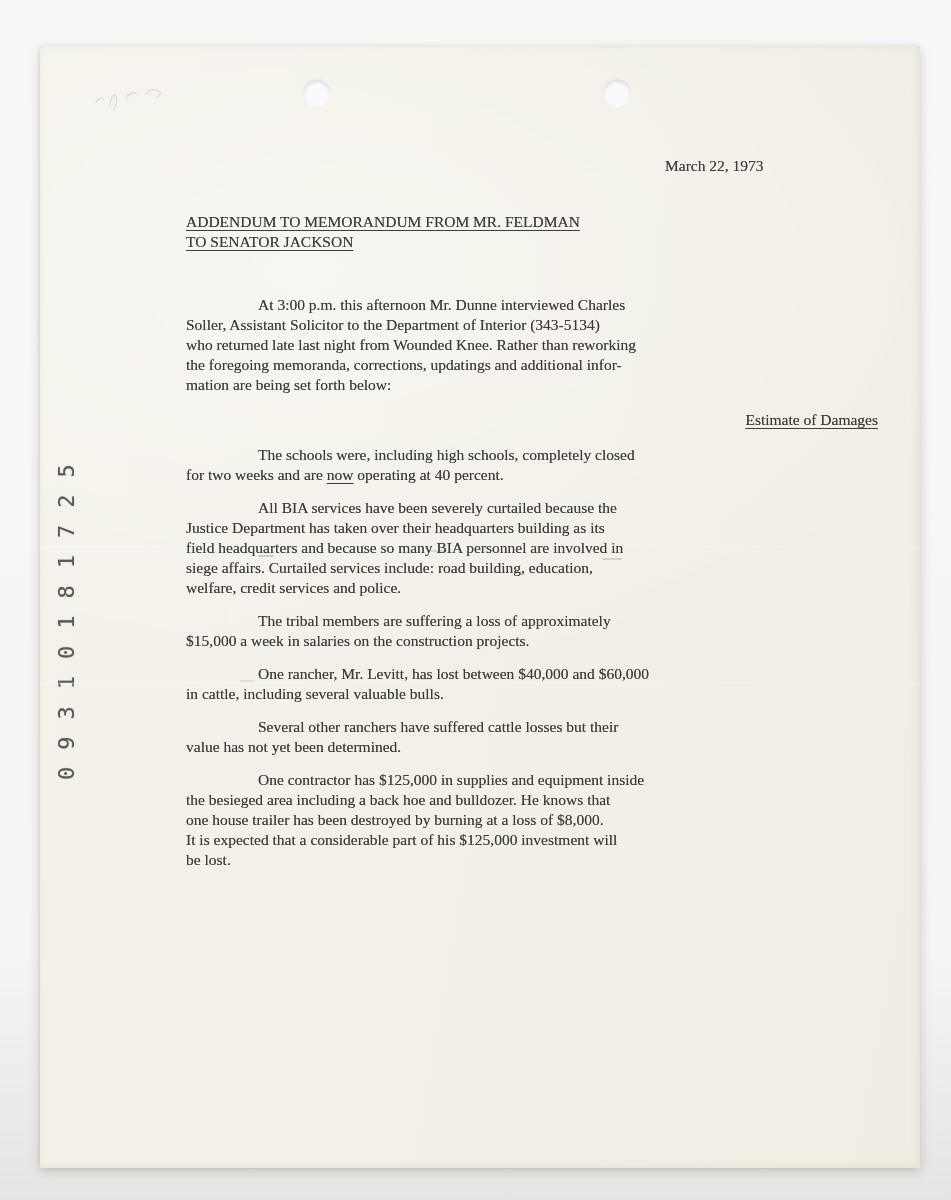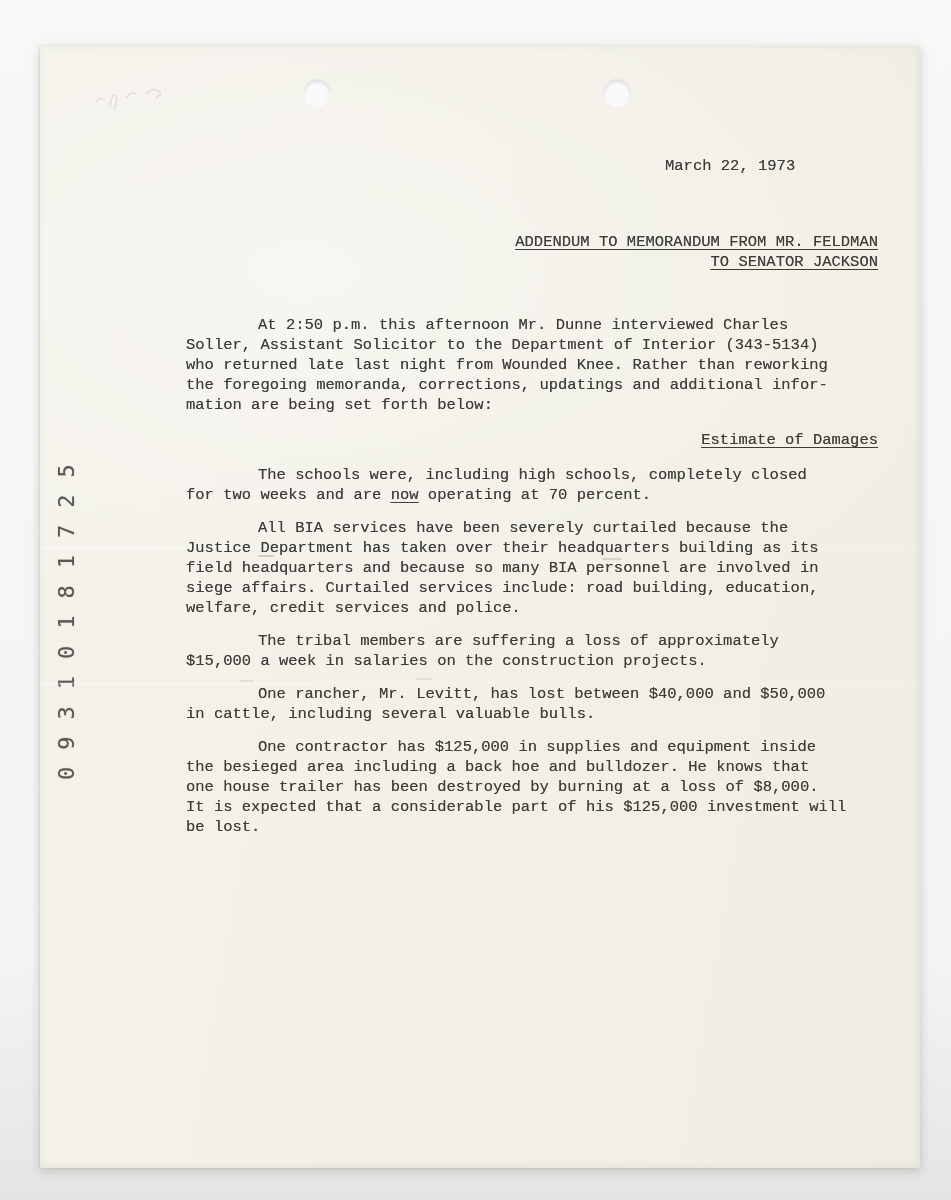--- a/index.html
+++ b/index.html
@@ -73,31 +73,32 @@
 
   .content {
     position: absolute;
     left: 146px;
     top: 0;
     width: 692px;
     color: #3d3c38;
     font-size: 15.5px;
     line-height: 20px;
     text-shadow: 0 0 0.6px rgba(61,60,56,0.65);
+    font-family: Liberation Serif, serif;
   }
 
   .date-line {
     margin-top: 110px;
     padding-left: 479px;
     white-space: nowrap;
   }
 
   .doc-title {
-    margin-top: 56px;
-    text-align: right;
+    margin-top: 36px;
+    text-align: left;
     font-size: 15.5px;
     font-weight: normal;
     line-height: 20px;
   }
   .doc-title .tline {
     text-decoration: underline;
     text-underline-offset: 3px;
   }
 
   .para {
@@ -174,42 +175,44 @@
 
     <div class="content">
 
       <div class="date-line">March 22, 1973</div>
 
       <h1 class="doc-title">
         <span class="tline">ADDENDUM TO MEMORANDUM FROM MR. FELDMAN</span><br>
         <span class="tline">TO SENATOR JACKSON</span>
       </h1>
 
-      <p class="para first">At 2:50 p.m. this afternoon Mr. Dunne interviewed Charles
+      <p class="para first">At 3:00 p.m. this afternoon Mr. Dunne interviewed Charles
 Soller, Assistant Solicitor to the Department of Interior (343-5134)
 who returned late last night from Wounded Knee.  Rather than reworking
 the foregoing memoranda, corrections, updatings and additional infor-
 mation are being set forth below:</p>
 
       <h2 class="section-heading">
         <span class="tline">Estimate of Damages</span>
       </h2>
 
       <p class="para"><span>The schools were, including high schools, completely closed
-for two weeks and are </span><span class="uword">now</span><span> operating at 70 percent.</span></p>
+for two weeks and are </span><span class="uword">now</span><span> operating at 40 percent.</span></p>
 
       <p class="para">All BIA services have been severely curtailed because the
 Justice Department has taken over their headquarters building as its
 field headquarters and because so many BIA personnel are involved in
 siege affairs.  Curtailed services include:  road building, education,
 welfare, credit services and police.</p>
       <p class="para">The tribal members are suffering a loss of approximately
 $15,000 a week in salaries on the construction projects.</p>
-      <p class="para">One rancher, Mr. Levitt, has lost between $40,000 and $50,000
+      <p class="para">One rancher, Mr. Levitt, has lost between $40,000 and $60,000
 in cattle, including several valuable bulls.</p>
+      <p class="para">Several other ranchers have suffered cattle losses but their
+value has not yet been determined.</p>
       <p class="para">One contractor has $125,000 in supplies and equipment inside
 the besieged area including a back hoe and bulldozer.  He knows that
 one house trailer has been destroyed by burning at a loss of $8,000.
 It is expected that a considerable part of his $125,000 investment will
 be lost.</p>
 
     </div>
   </div>
 </div>
 

